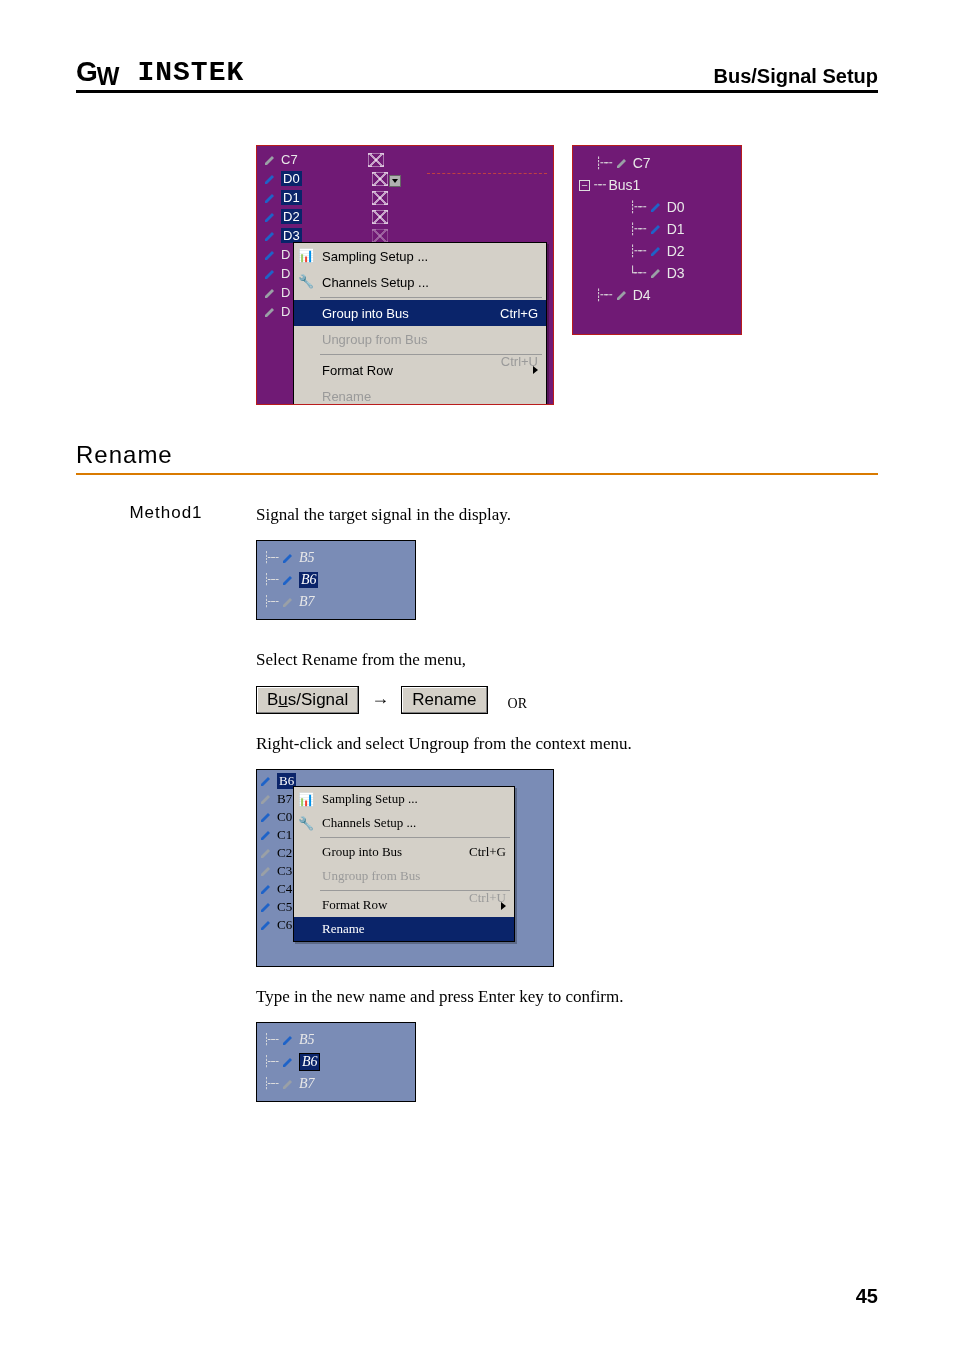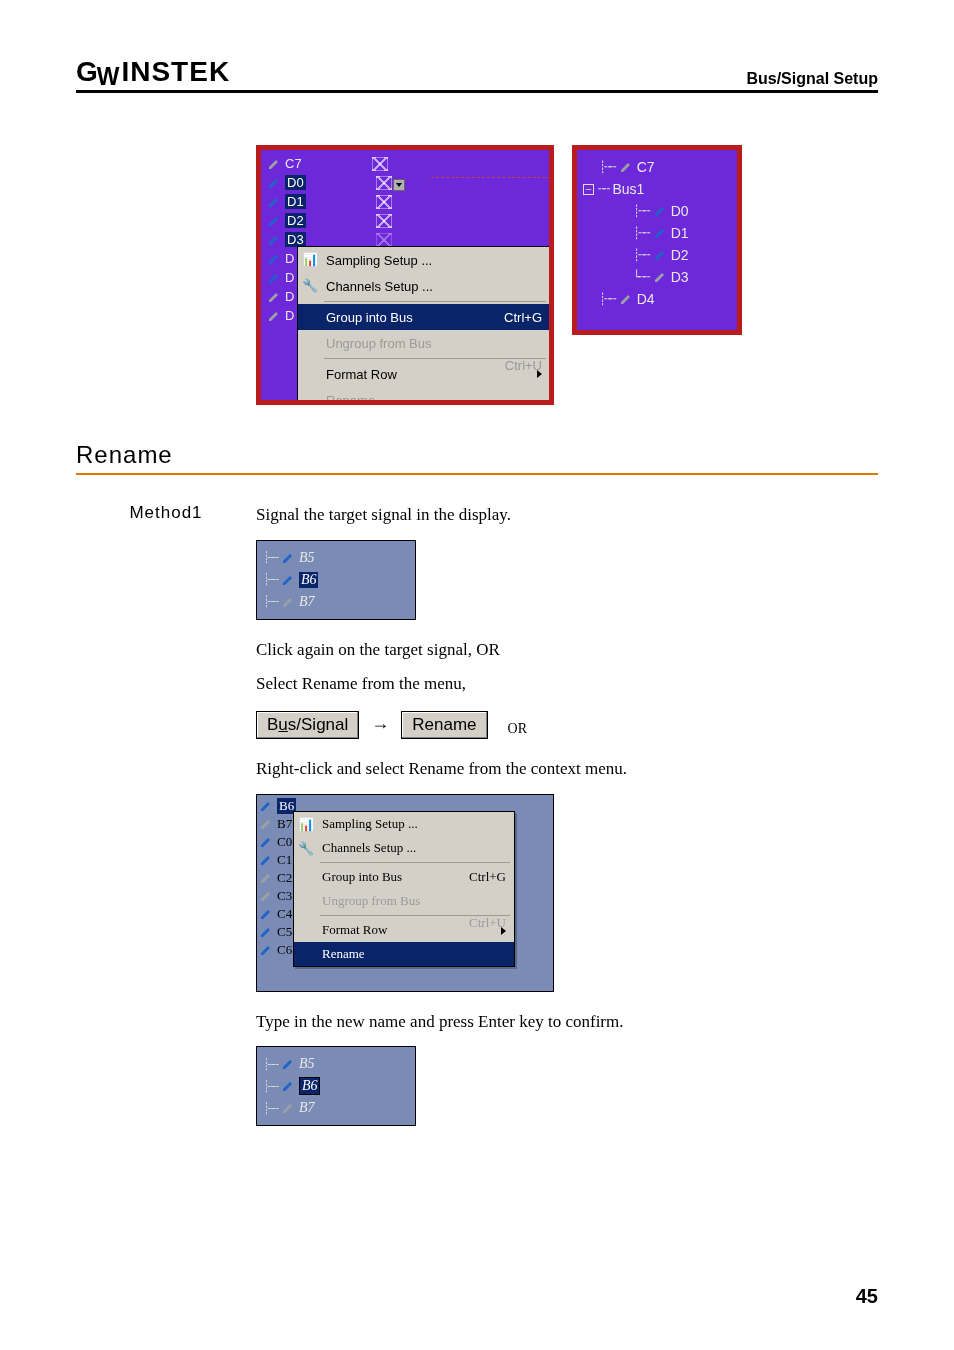--- a/index.html
+++ b/index.html
@@ -21,25 +21,25 @@
   }
   .logo {
     font-family: Arial, Helvetica, sans-serif;
     font-weight: 900;
     font-size: 28px;
     letter-spacing: 0px;
     display: flex;
     align-items: flex-end;
   }
   .logo .gw { letter-spacing: -1px; }
-  .logo .instek { font-size: 28px; letter-spacing: 1px; margin-left: 2px;}
+  .logo .instek { font-size: 28px; letter-spacing: 1px; margin-left: 18px; font-family: Liberation Mono, monospace;}
   .header-right {
     font-family: "Segoe UI", Arial, sans-serif;
     font-weight: 700;
-    font-size: 16px;
+    font-size: 20px;
   }
   .content {
     padding-top: 52px;
   }
   .row { display: flex; }
   .lcol {
     width: 180px;
     flex: 0 0 180px;
     font-family: "Trebuchet MS", "Segoe UI", sans-serif;
     font-size: 17px;
@@ -51,22 +51,22 @@
     display: flex;
     font-family: "Trebuchet MS","Segoe UI",sans-serif;
     font-size: 17px;
     letter-spacing: 1px;
     margin-bottom: 14px;
   }
   .caption-left { width: 330px; }
   .caption-right { }
   .figrow { display: flex; gap: 18px; }
   .panel {
-    background: #6d28d9;
-    border: 5px solid #b91c1c;
+    background: #701a75;
+    border: 1px solid #b91c1c;
     position: relative;
     font-family: Tahoma, Arial, sans-serif;
     font-size: 13px;
     color: #e8e8e8;
     overflow: hidden;
   }
   .panelA { width: 298px; height: 260px; }
   .sig-list { padding: 4px 0 0 6px; }
   .sig-item { display: flex; align-items: center; height: 19px; gap: 4px; }
   .pencil { width: 14px; height: 14px; display:inline-flex;}
@@ -427,34 +427,33 @@
             <span class="mini-conn">┊╌╌</span>
             <span class="pencil">
               <svg viewBox="0 0 14 14">
                 <path d="M2 12 L4 12 L11 5 L9 3 L2 10 Z" fill="#9aa0a6"></path>
               </svg>
             </span>
             <span class="mini-label">B7</span>
           </div>
       </div>
 
-      <div class="bodytext">Click again on the target signal, OR</div>
       <div style="height:10px;"></div>
       <div class="bodytext">Select Rename from the menu,</div>
       <div style="height:14px;"></div>
 
       <div>
         <span class="btn-like">B<span class="ul">u</span>s/Signal</span>
         <span class="arrow-between">→</span>
         <span class="btn-like">Rename</span>
         <span class="or-sub bodytext">OR</span>
       </div>
 
       <div style="height:18px;"></div>
-      <div class="bodytext">Right-click and select Rename from the context menu.</div>
+      <div class="bodytext">Right-click and select Ungroup from the context menu.</div>
       <div style="height:12px;"></div>
 
       <div class="panelC">
         <div class="sig-list">
           <div class="sig-item">
               <span class="pencil">
                 <svg viewBox="0 0 14 14">
                   <path d="M2 12 L4 12 L11 5 L9 3 L2 10 Z" fill="#1e63c8"></path>
                 </svg>
               </span>

